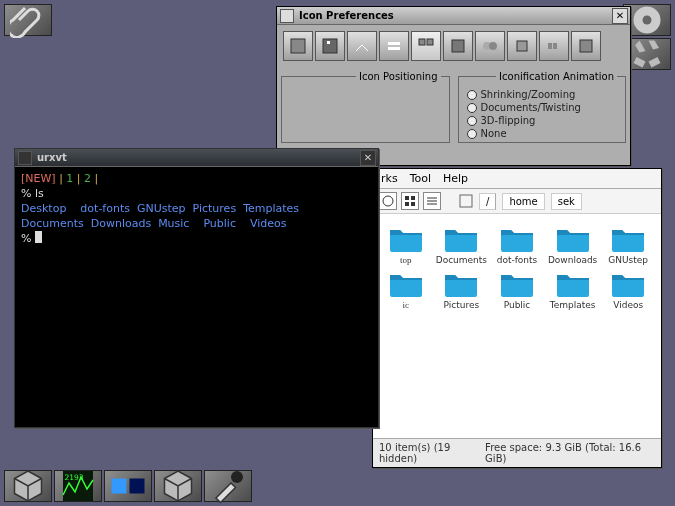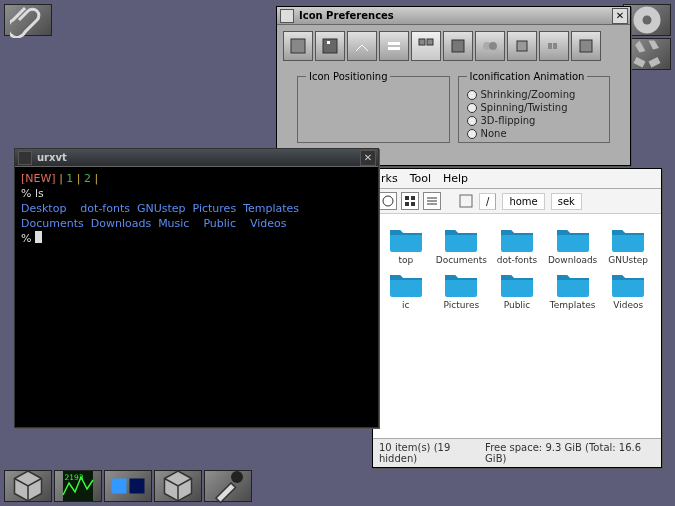--- a/index.html
+++ b/index.html
@@ -18,21 +18,21 @@
 .titlebar { height:18px; background:linear-gradient(#cfcfcf,#9e9e9e); display:flex; align-items:center; font-size:10px; color:#000; border-bottom:1px solid #666; }
 .title-icon { width:14px; height:14px; margin:0 3px; background:#ddd; border:1px solid #555; }
 .title-text { flex:1; padding-left:2px; font-weight:bold; }
 .title-close { width:16px; height:16px; margin-right:2px; background:#ddd; border:1px solid #555; display:flex; align-items:center; justify-content:center; font-size:10px; cursor:default;}
 
 
 #iconprefs { left:276px; top:6px; width:355px; height:160px; }
 .ip-tabs { display:flex; gap:2px; padding:6px; background:#aeaeae; }
 .ip-tab { width:30px; height:30px; background:linear-gradient(#e0e0e0,#a0a0a0); border:1px solid #555; display:flex; align-items:center; justify-content:center; }
 .ip-tab.sel { background:linear-gradient(#f0f0f0,#c8c8c8); }
-.ip-body { display:flex; padding:4px 20px; gap:8px; }
+.ip-body { display:flex; padding:4px 4px; gap:8px;text-align:right; }
 fieldset { border:1px solid #666; padding:6px 8px 2px; font-size:10px; background:#aeaeae; }
 legend { padding:0 3px; font-size:10px; }
 .radio-row { display:flex; align-items:center; gap:4px; font-size:10px; padding:1px 0; color:#222; }
 .radio { width:10px; height:10px; border-radius:50%; border:1px solid #333; background:#eee; }
 
 
 #urxvt { left:14px; top:132px; width:365px; height:280px; background:#000000; border:1px solid #333;margin-top:16px; }
 #urxvt .titlebar { background:linear-gradient(#4a4f55,#2a2e32); color:#ccc; }
 #urxvt .title-icon { background:#333; border-color:#555;}
 #urxvt .title-close { background:#333; color:#ccc; border-color:#555;}
@@ -46,21 +46,21 @@
 .tb-btn { width:18px; height:18px; border:1px solid #888; background:#fff; display:flex; align-items:center; justify-content:center; font-size:11px;}
 .tb-btn.flat { border:none; background:none; }
 .crumb { font-size:10px; padding:2px 6px; border:1px solid #ccc; background:#fff; margin-left:2px;}
 .fileview { flex:1; display:grid; grid-template-columns:repeat(5,1fr); gap:4px 2px; padding:10px 6px; background:#fff; align-content:start;}
 .file { display:flex; flex-direction:column; align-items:center; gap:3px; }
 .folder-icon { width:36px; height:28px; position:relative; }
 .folder-icon svg { width:100%; height:100%; }
 .file-label { font-size:9px; color:#333; text-align:center; }
 .statusbar { display:flex; justify-content:space-between; font-size:10px; padding:3px 6px; border-top:1px solid #aaa; background:#eaeaea; color:#333;}
 
-.partial-label { overflow:hidden; max-width:24px; text-align:right;}
+.partial-label { overflow:hidden; max-width:24px; text-align:right;font-family:Liberation Serif, serif;}
 </style>
 </head>
 <body>
 
 <div class="dock-tile topleft-tile">
   <svg viewBox="0 0 24 24">
       <path fill="none" stroke="#ddd" stroke-width="2" d="M6 12l6-6a4 4 0 116 6l-8 8a6 6 0 11-8-8l8-8"></path>
     </svg>
 </div>
 
@@ -146,21 +146,21 @@
       <legend>Icon Positioning</legend>
     </fieldset>
     <fieldset style="flex:1;">
       <legend>Iconification Animation</legend>
       <div class="radio-row">
           <span class="radio"></span>
           <span>Shrinking/Zooming</span>
         </div>
       <div class="radio-row">
           <span class="radio"></span>
-          <span>Spinning/Twisting</span>
+          <span>Documents/Twisting</span>
         </div>
       <div class="radio-row">
           <span class="radio"></span>
           <span>3D-flipping</span>
         </div>
       <div class="radio-row">
           <span class="radio"></span>
           <span>None</span>
         </div>
     </fieldset>

